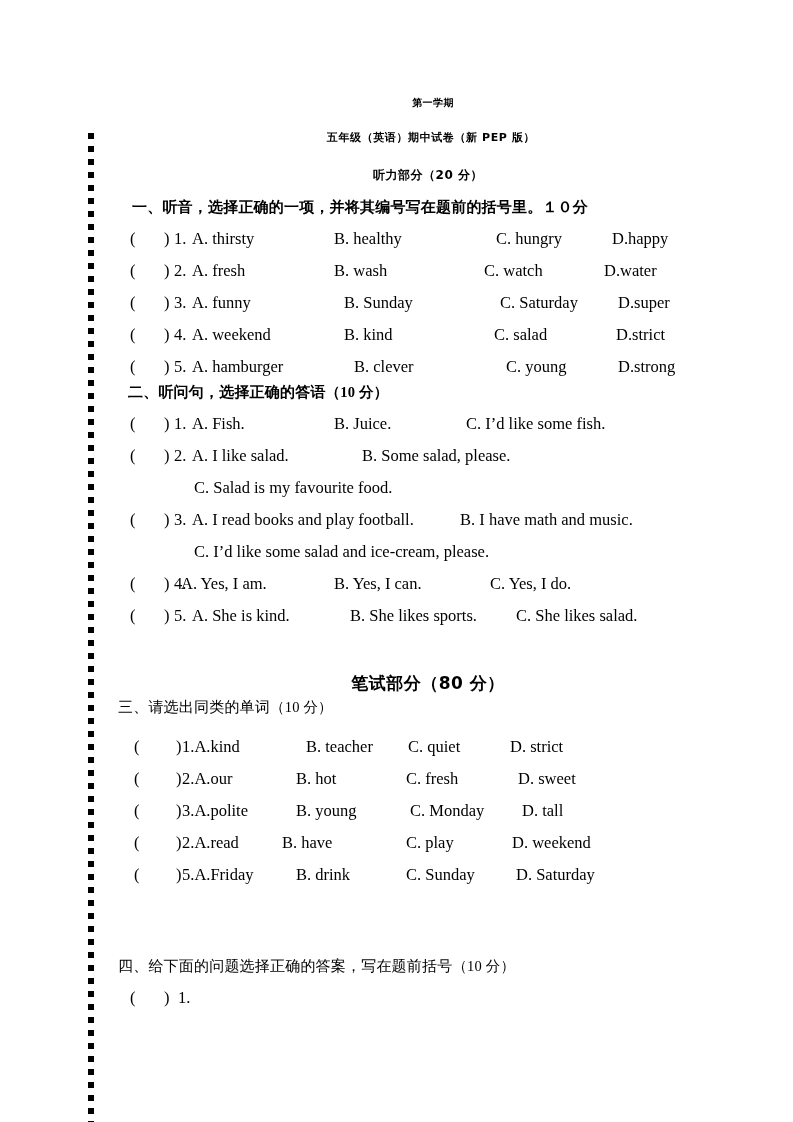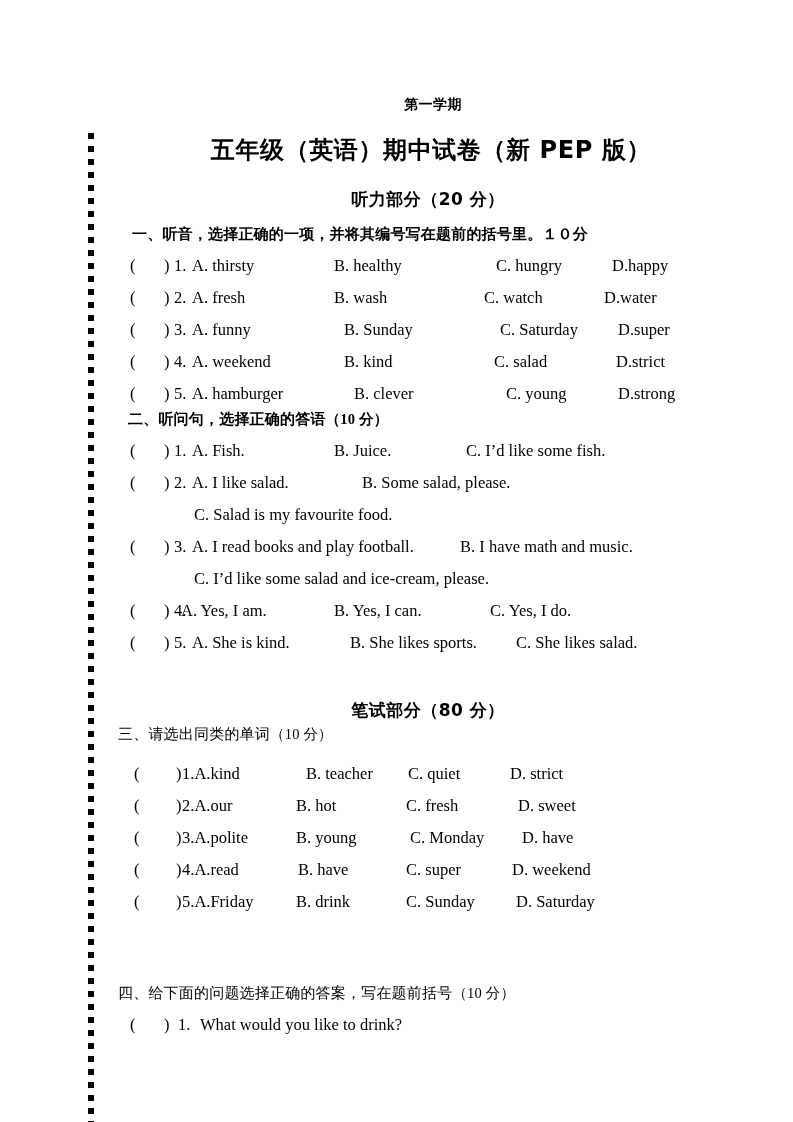--- a/index.html
+++ b/index.html
@@ -47,38 +47,38 @@
   }
 
   .ctr {
     text-align: center;
   }
 
   
   .h-term {
     font-family: "DejaVu Sans", sans-serif;
     font-weight: bold;
-    font-size: 14px;
+    font-size: 10px;
     letter-spacing: .4px;
     margin: 0 0 20px 0;
     padding-left: 10px;
     text-align: center;
   }
   .h-title {
     font-family: "DejaVu Sans", sans-serif;
     font-weight: bold;
-    font-size: 24px;
+    font-size: 11px;
     letter-spacing: .6px;
     margin: 4px 0 22px 0;
     padding-left: 6px;
   }
   .h-part {
     font-family: "DejaVu Sans", sans-serif;
     font-weight: bold;
-    font-size: 17px;
+    font-size: 12px;
     letter-spacing: .5px;
     margin: 0 0 14px 0;
   }
   .h-part2 {
     font-family: "DejaVu Sans", sans-serif;
     font-weight: bold;
     font-size: 17px;
     letter-spacing: .5px;
     margin: 0 0 3px 0;
     text-align: center;
@@ -280,29 +280,29 @@
       <span class="opt" style="left:288px">C. fresh</span>
       <span class="opt" style="left:400px">D. sweet</span>
     </div>
 
     <div class="q">
       <span class="paren-open" style="left:16px">(</span>
       <span class="paren-close" style="left:58px">)</span>
       <span class="num" style="left:64px">3.A.polite</span>
       <span class="opt" style="left:178px">B. young</span>
       <span class="opt" style="left:292px">C. Monday</span>
-      <span class="opt" style="left:404px">D. have</span>
-    </div>
-
-    <div class="q">
-      <span class="paren-open" style="left:16px">(</span>
-      <span class="paren-close" style="left:58px">)</span>
-      <span class="num" style="left:64px">4.A.read</span>
-      <span class="opt" style="left:180px">B. have</span>
-      <span class="opt" style="left:288px">C. super</span>
+      <span class="opt" style="left:404px">D. tall</span>
+    </div>
+
+    <div class="q">
+      <span class="paren-open" style="left:16px">(</span>
+      <span class="paren-close" style="left:58px">)</span>
+      <span class="num" style="left:64px">2.A.read</span>
+      <span class="opt" style="left:164px">B. have</span>
+      <span class="opt" style="left:288px">C. play</span>
       <span class="opt" style="left:394px">D. weekend</span>
     </div>
 
     <div class="q">
       <span class="paren-open" style="left:16px">(</span>
       <span class="paren-close" style="left:58px">)</span>
       <span class="num" style="left:64px">5.A.Friday</span>
       <span class="opt" style="left:178px">B. drink</span>
       <span class="opt" style="left:288px">C. Sunday</span>
       <span class="opt" style="left:398px">D. Saturday</span>
@@ -312,17 +312,16 @@
     <div class="gap-md"></div>
 
     <div class="sec-head thin">
       <span>四、给下面的问题选择正确的答案，写在题前括号</span><span class="pts">（10 分）</span>
     </div>
 
     <div class="q">
       <span class="paren-open">(</span>
       <span class="paren-close">)</span>
       <span class="num" style="left:60px">1.</span>
-      <span class="opt" style="left:82px">What would you like to drink?</span>
     </div>
 
   </div>
 </div>
 
 </body></html>

